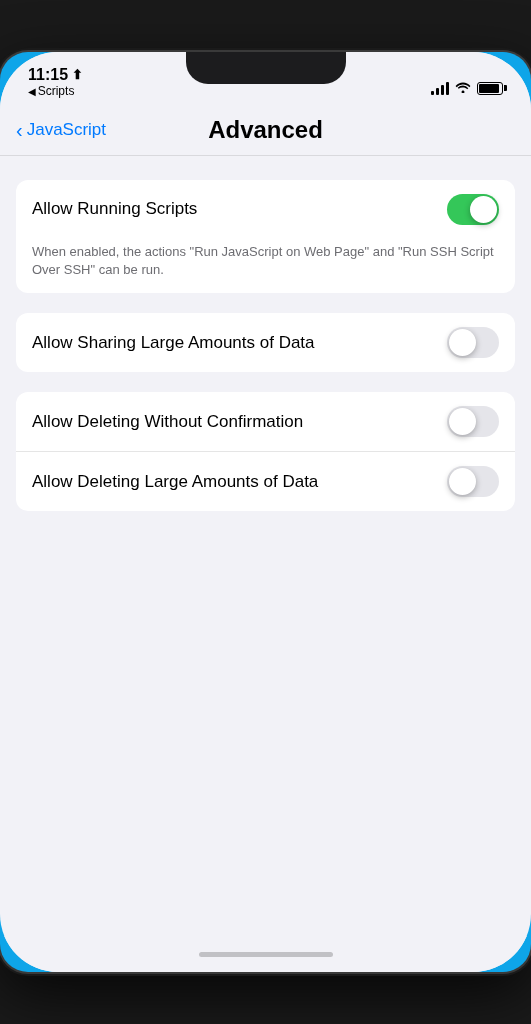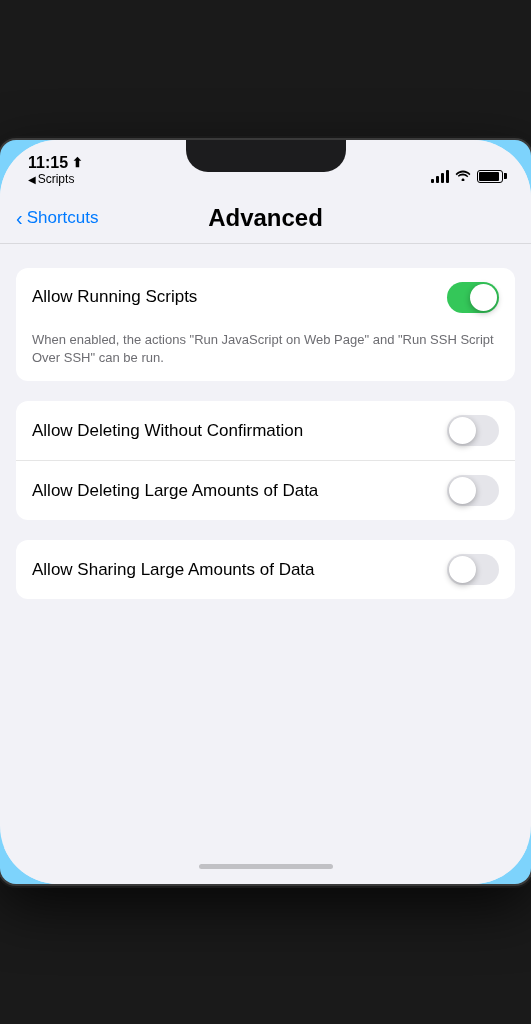--- a/index.html
+++ b/index.html
@@ -8,23 +8,23 @@
       background: #1a1a1a;
       display: flex;
       justify-content: center;
       align-items: center;
       min-height: 100vh;
       font-family: -apple-system, BlinkMacSystemFont, 'Helvetica Neue', Arial, sans-serif;
     }
 
     .phone-frame {
       width: 531px;
-      height: 744px;
-      background: #7dd3fc;
-      border-radius: 16px;
+      height: 920px;
+      background: #0ea5e9;
+      border-radius: 28px;
       position: relative;
       box-shadow:
         0 0 0 2px #3a3a3a,
         0 0 0 4px #1a1a1a,
         0 20px 60px rgba(0,0,0,0.8);
       overflow: hidden;
     }
 
     
     .phone-frame::before {
@@ -333,61 +333,61 @@
         </span>
         <div class="battery-icon">
           <div class="battery-fill"></div>
         </div>
       </div>
     </div>
 
     <div class="nav-bar">
       <div class="nav-back">
         <span class="nav-back-chevron">‹</span>
-        <span style="font-size:17px; color:#007aff;">Shortcuts</span>
+        <span style="font-size:17px; color:#007aff;">JavaScript</span>
       </div>
       <span class="nav-title">Advanced</span>
     </div>
 
     <div class="content">
 
       <div class="settings-card">
         <div class="settings-row">
           <span class="row-label">Allow Running Scripts</span>
           <div class="toggle on">
             <div class="toggle-knob"></div>
           </div>
         </div>
         <div class="helper-text">When enabled, the actions "Run JavaScript on Web Page" and "Run SSH Script Over SSH" can be run.</div>
       </div>
 
       <div class="settings-card">
         <div class="settings-row">
+          <span class="row-label">Allow Sharing Large Amounts of Data</span>
+          <div class="toggle off">
+            <div class="toggle-knob"></div>
+          </div>
+        </div>
+      </div>
+
+      <div class="settings-card">
+        <div class="settings-row">
           <span class="row-label">Allow Deleting Without Confirmation</span>
           <div class="toggle off">
             <div class="toggle-knob"></div>
           </div>
         </div>
         <div class="settings-row">
           <span class="row-label">Allow Deleting Large Amounts of Data</span>
           <div class="toggle off">
             <div class="toggle-knob"></div>
           </div>
         </div>
       </div>
 
-      <div class="settings-card">
-        <div class="settings-row">
-          <span class="row-label">Allow Sharing Large Amounts of Data</span>
-          <div class="toggle off">
-            <div class="toggle-knob"></div>
-          </div>
-        </div>
-      </div>
-
     </div>
 
     <div class="home-indicator">
       <div class="home-bar"></div>
     </div>
 
   </div>
 </div>
 
 </body></html>

